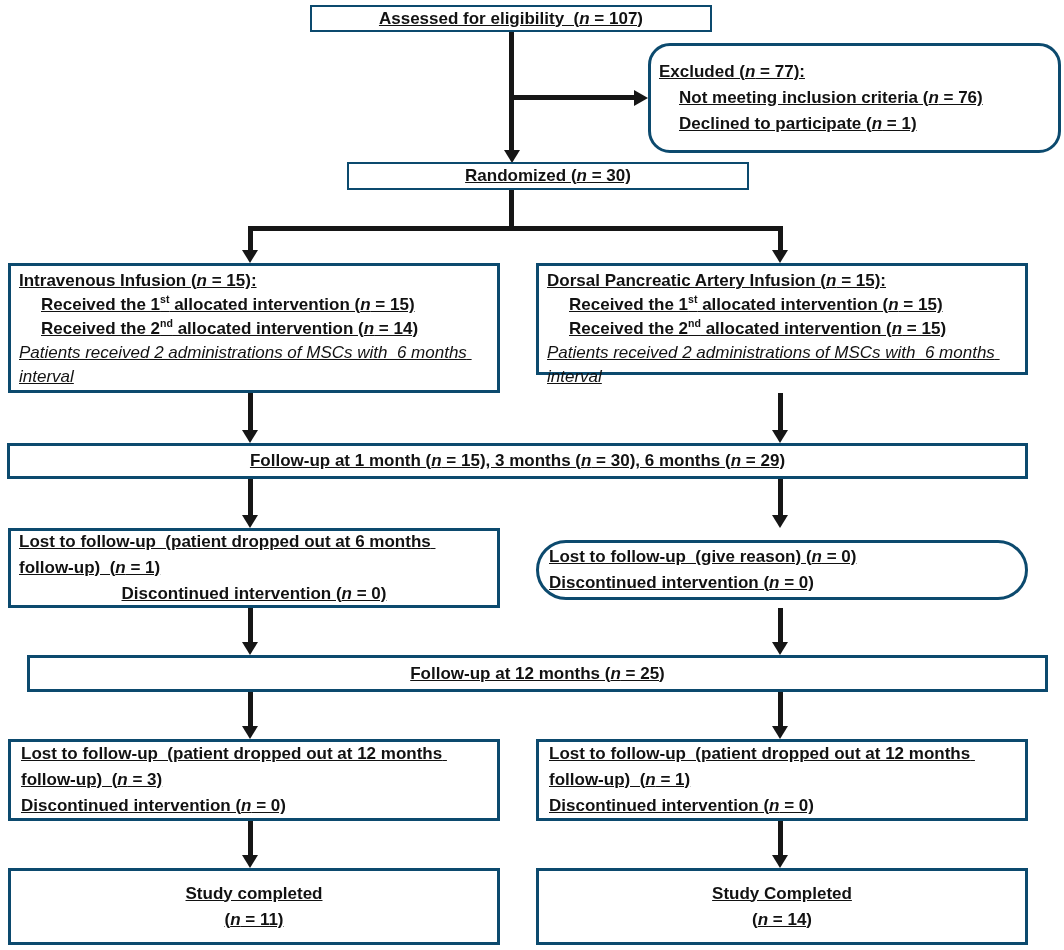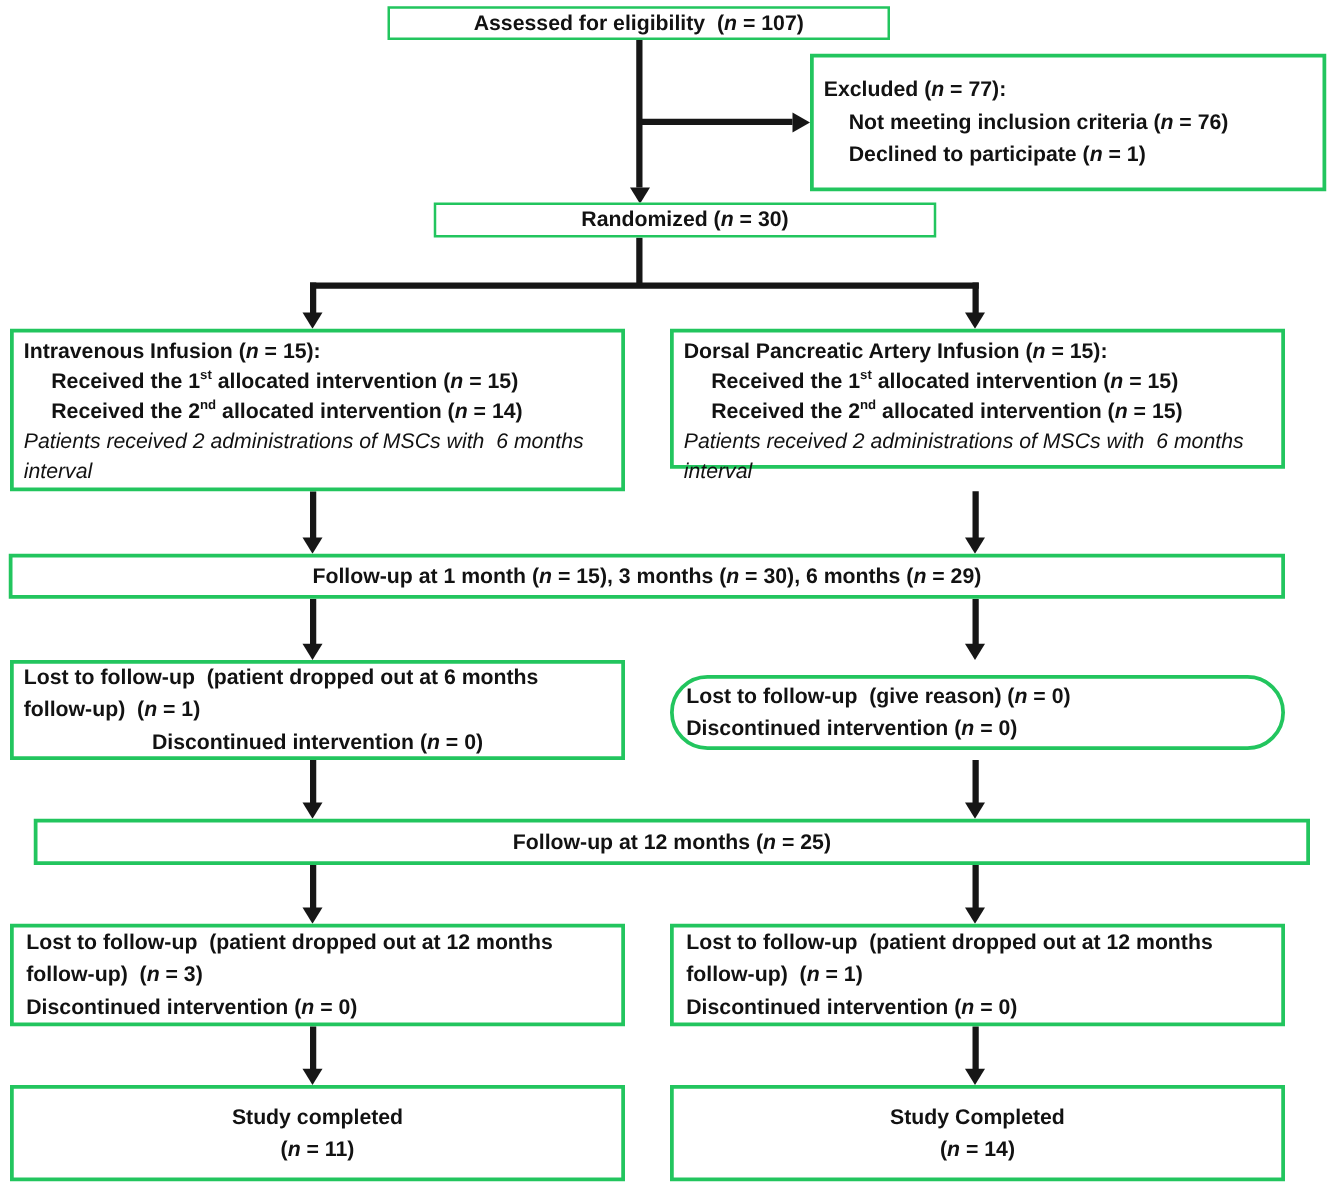--- a/index.html
+++ b/index.html
@@ -15,21 +15,22 @@
     font-family: "Liberation Sans", sans-serif;
     font-weight: bold;
     font-size: 17px;
     color: #121212;
     overflow: hidden;
   }
   .box {
     position: absolute;
     box-sizing: border-box;
     background: #ffffff;
-    border: 3px solid #22c55e;
+    border: 3px solid #0c4a6e;
+    text-decoration: underline;
   }
   .center-box {
     display: flex;
     align-items: center;
     justify-content: center;
     text-align: center;
   }
   .vcenter {
     display: flex;
     flex-direction: column;
@@ -117,21 +118,21 @@
 
   <div class="vline" style="left:248px; top:821px; height:35px;"></div>
   <div class="ah-down" style="left:242px; top:855px;"></div>
   <div class="vline" style="left:778px; top:821px; height:35px;"></div>
   <div class="ah-down" style="left:772px; top:855px;"></div>
 
   <div class="box center-box" style="left:310px; top:5px; width:402px; height:27px; border-width:2px;">
     <div class="line">Assessed for eligibility  (<i>n</i> = 107)</div>
   </div>
 
-  <div class="box vcenter" style="left:648px; top:43px; width:413px; height:110px; padding:0 8px;">
+  <div class="box vcenter" style="left:648px; top:43px; width:413px; height:110px; padding:0 8px;border-radius:22px;">
     <div class="line">Excluded (<i>n</i> = 77):</div>
     <div class="line indent-sm">Not meeting inclusion criteria (<i>n</i> = 76)</div>
     <div class="line indent-sm">Declined to participate (<i>n</i> = 1)</div>
   </div>
 
   <div class="box center-box" style="left:310px; top:162px; width:402px; height:28px; border-width:2px;margin-left:37px;">
     <div class="line">Randomized (<i>n</i> = 30)</div>
   </div>
 
   <div class="box tight" style="left:8px; top:263px; width:492px; height:130px; padding:3px 8px;">

